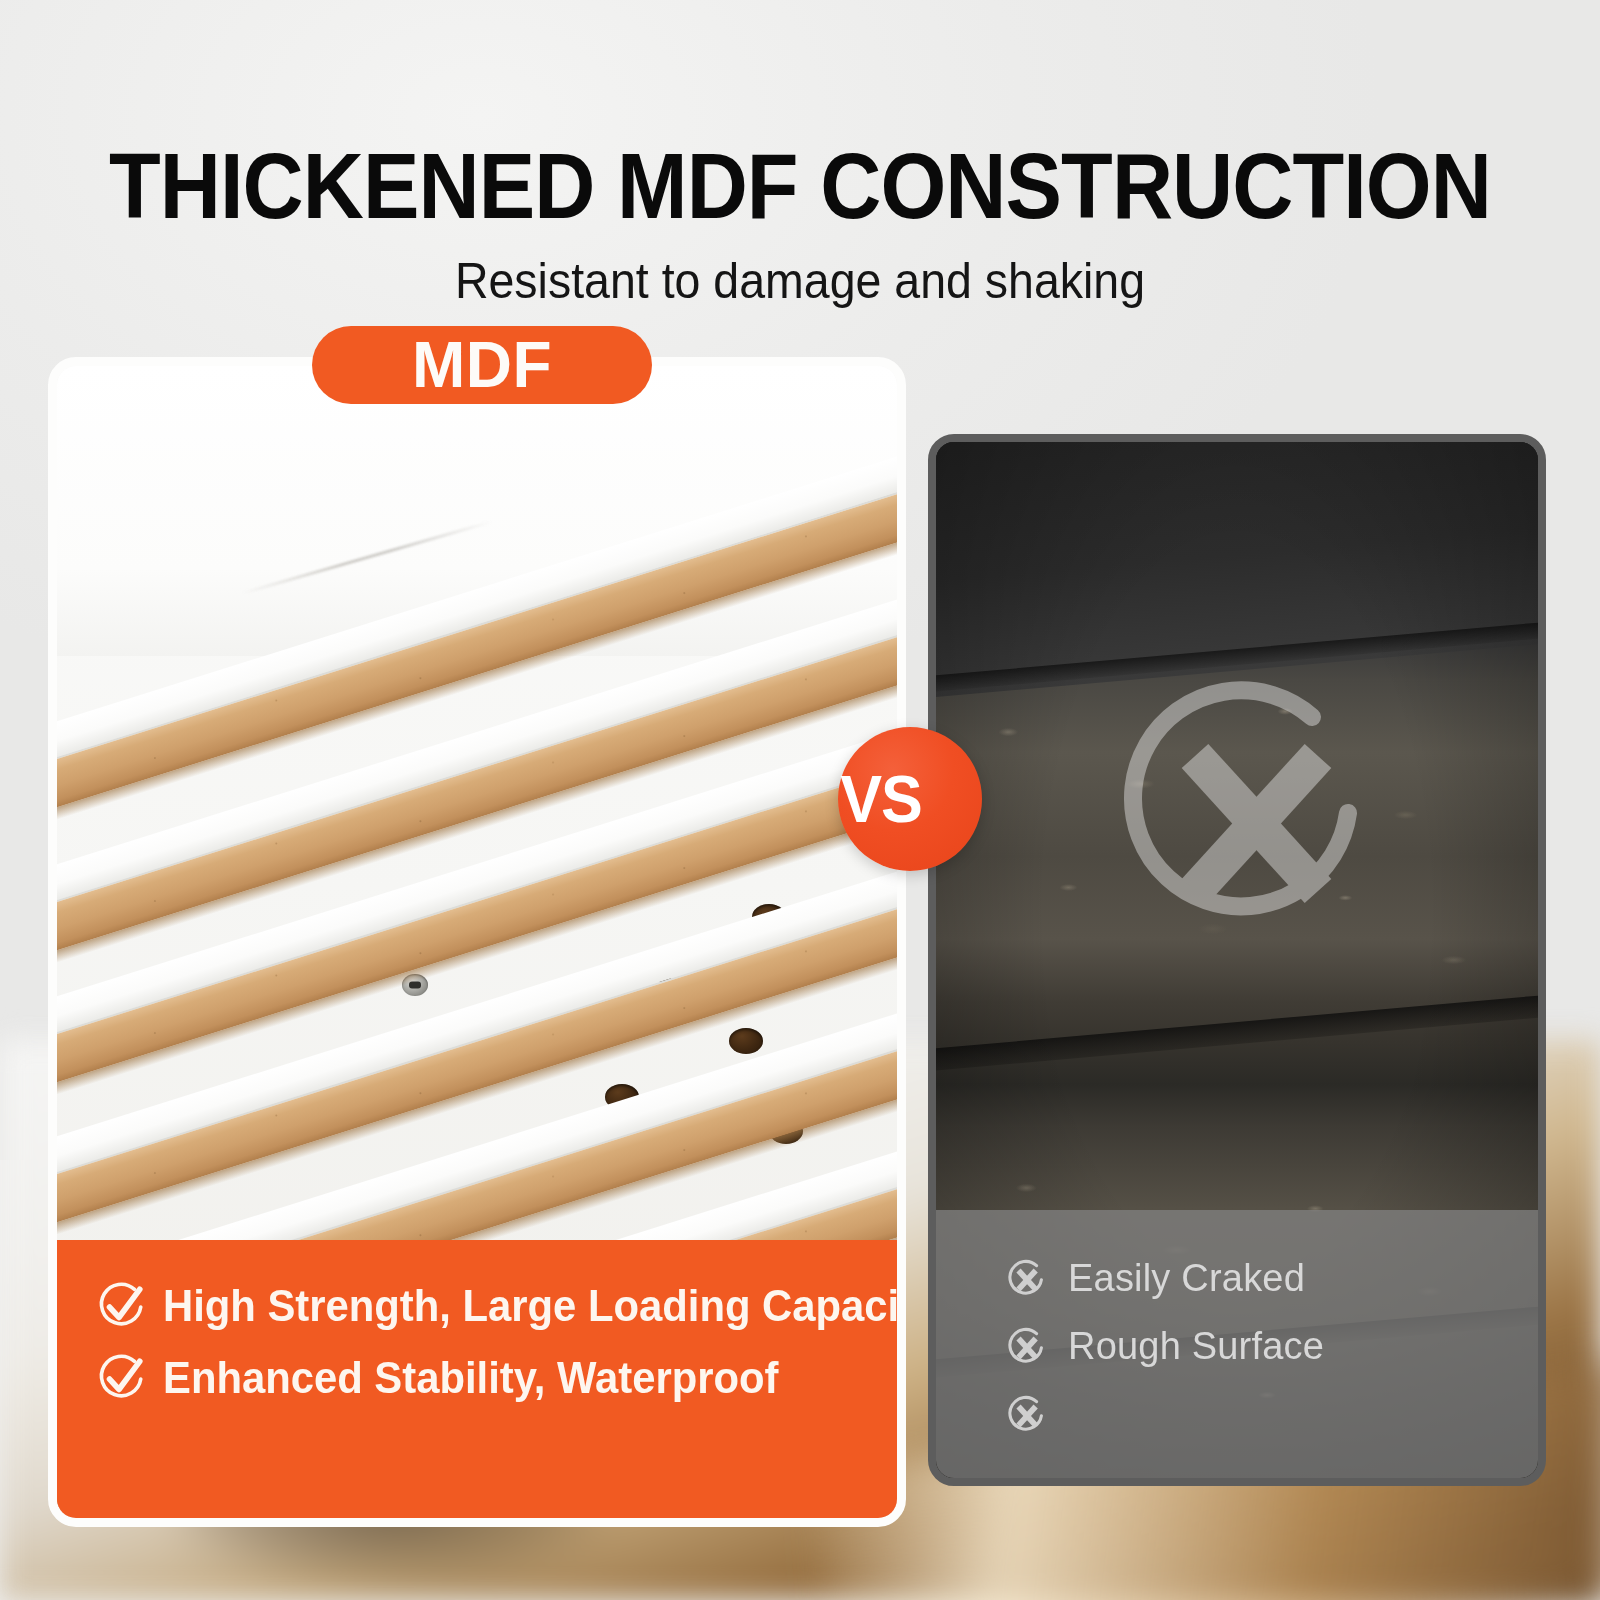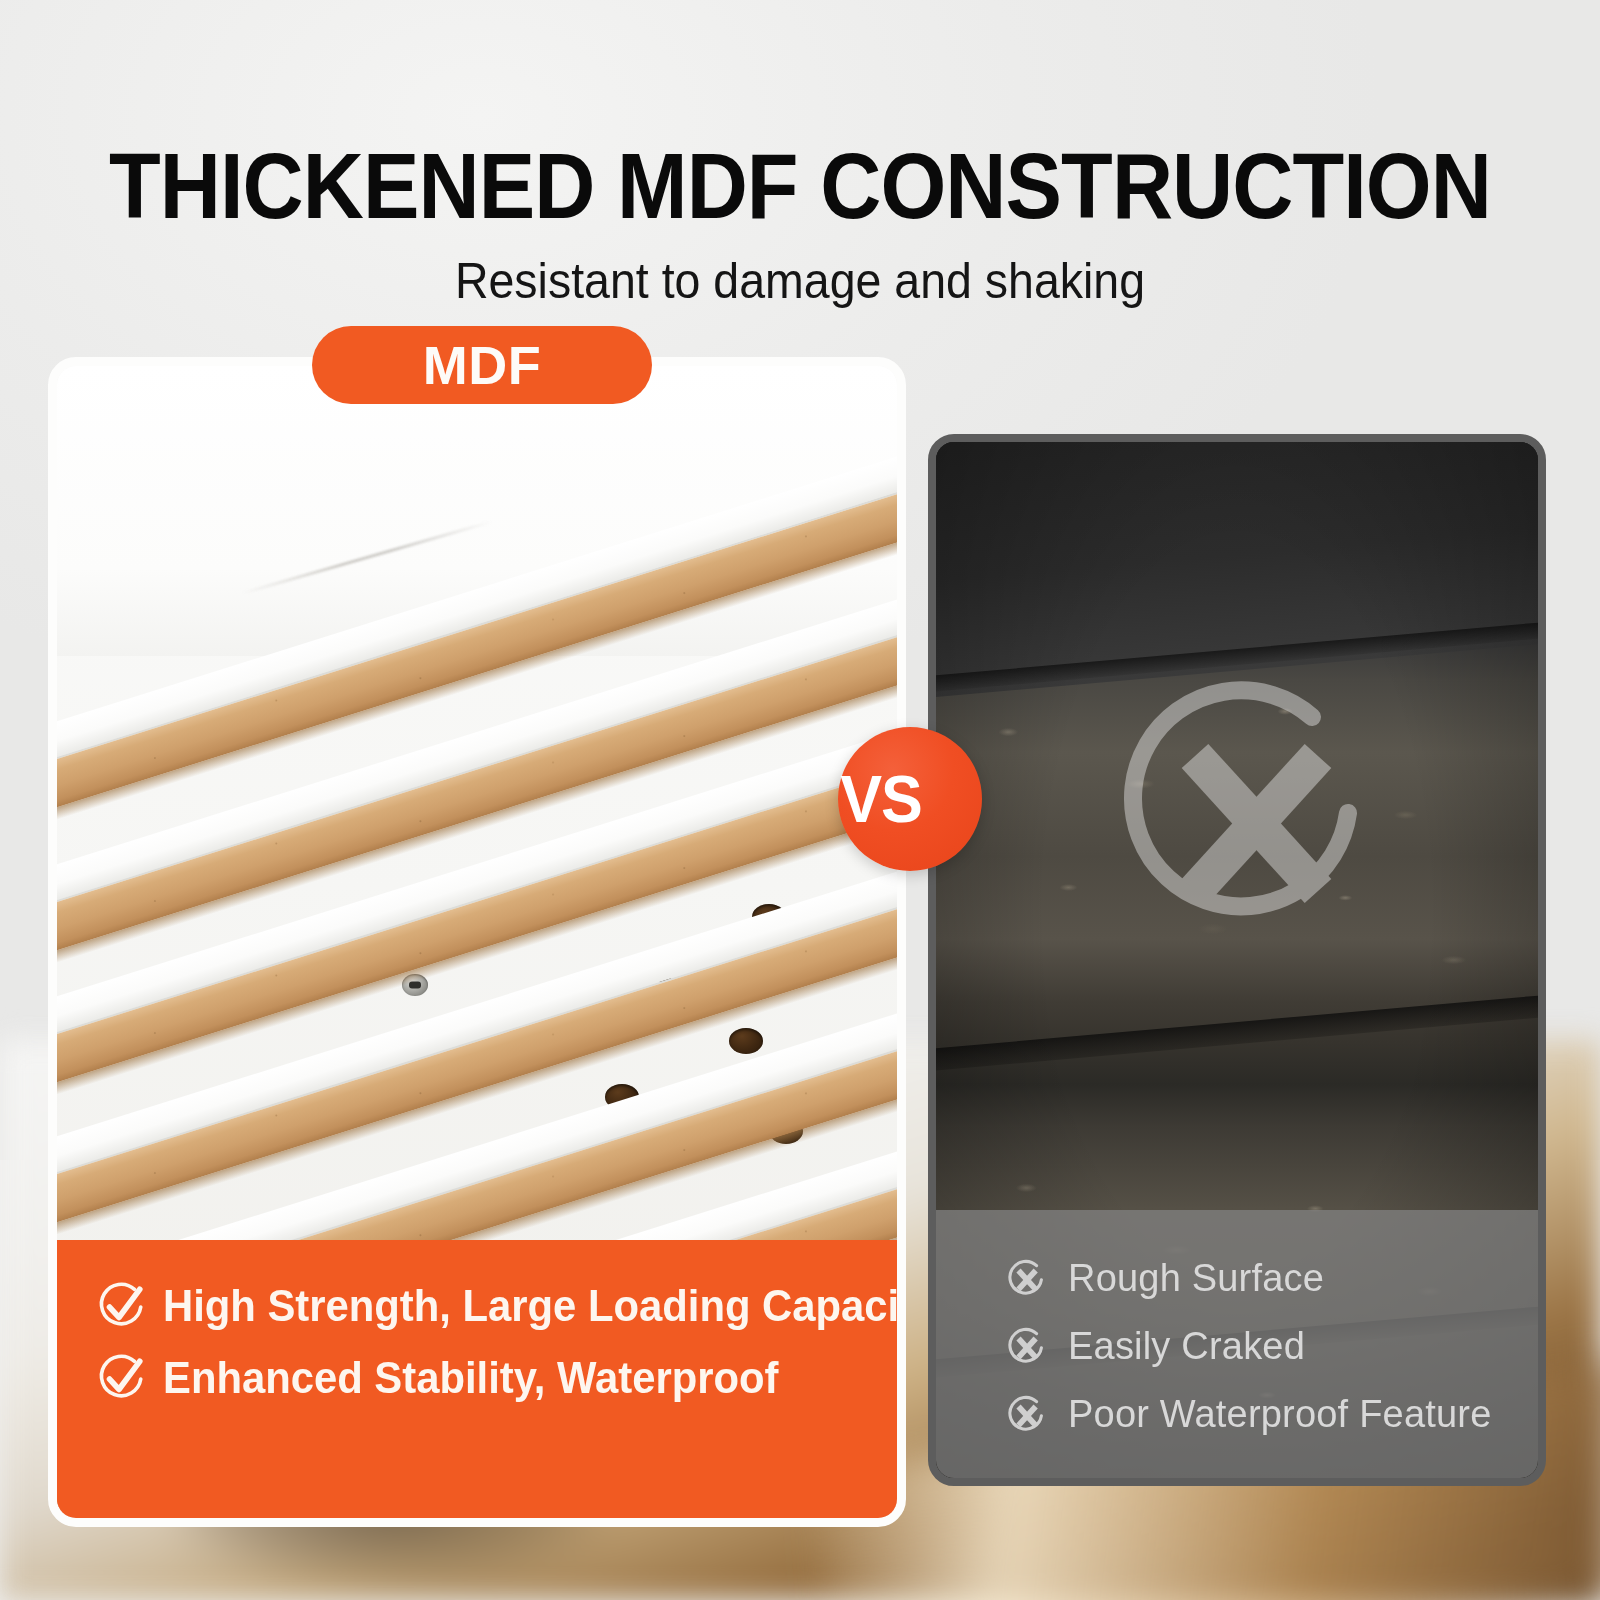--- a/index.html
+++ b/index.html
@@ -346,21 +346,21 @@
   }
   .badge-mdf {
     left: 312px; top: 326px;
     width: 340px; height: 78px;
     border-radius: 39px;
     background: #f15a22;
   }
   .badge-mdf .badge-text {
     font-family: "Liberation Sans", sans-serif;
     font-weight: 700;
-    font-size: 54px;
+    font-size: 64px;
     color: #fdfbf8;
     letter-spacing: 0.5px;
   }
   .badge-pb {
     left: 1065px; top: 404px;
     width: 302px; height: 62px;
     border-radius: 31px;
     background: #6b6b6b;
   }
   .badge-pb .badge-text {
@@ -402,39 +402,38 @@
     </svg>
 
     <div class="cons-panel">
 
       <div class="con-row">
         <svg class="con-icon" viewBox="0 0 100 100">
           <path d="M74 22 A36 36 0 1 0 85 54" fill="none" stroke="#cfcfcf" stroke-width="7" stroke-linecap="round"></path>
           <path d="M33 33 L72 76" fill="none" stroke="#cfcfcf" stroke-width="13" stroke-linecap="butt"></path>
           <path d="M72 33 L33 76" fill="none" stroke="#cfcfcf" stroke-width="13" stroke-linecap="butt"></path>
         </svg>
-        <span class="con-label">Rough Surface</span>
+        <span class="con-label">Easily Craked</span>
       </div>
 
       <div class="con-row">
         <svg class="con-icon" viewBox="0 0 100 100">
           <path d="M74 22 A36 36 0 1 0 85 54" fill="none" stroke="#cfcfcf" stroke-width="7" stroke-linecap="round"></path>
           <path d="M33 33 L72 76" fill="none" stroke="#cfcfcf" stroke-width="13" stroke-linecap="butt"></path>
           <path d="M72 33 L33 76" fill="none" stroke="#cfcfcf" stroke-width="13" stroke-linecap="butt"></path>
         </svg>
-        <span class="con-label">Easily Craked</span>
+        <span class="con-label">Rough Surface</span>
       </div>
 
       <div class="con-row">
         <svg class="con-icon" viewBox="0 0 100 100">
           <path d="M74 22 A36 36 0 1 0 85 54" fill="none" stroke="#cfcfcf" stroke-width="7" stroke-linecap="round"></path>
           <path d="M33 33 L72 76" fill="none" stroke="#cfcfcf" stroke-width="13" stroke-linecap="butt"></path>
           <path d="M72 33 L33 76" fill="none" stroke="#cfcfcf" stroke-width="13" stroke-linecap="butt"></path>
         </svg>
-        <span class="con-label">Poor Waterproof Feature</span>
       </div>
 
     </div>
   </div>
 
   <div class="panel-left">
     <div class="mdf-photo">
 
       <div class="marble-top"></div>
       <div class="marble-vein" style="left:180px; top:190px; width:260px; transform:rotate(-16deg);"></div>

